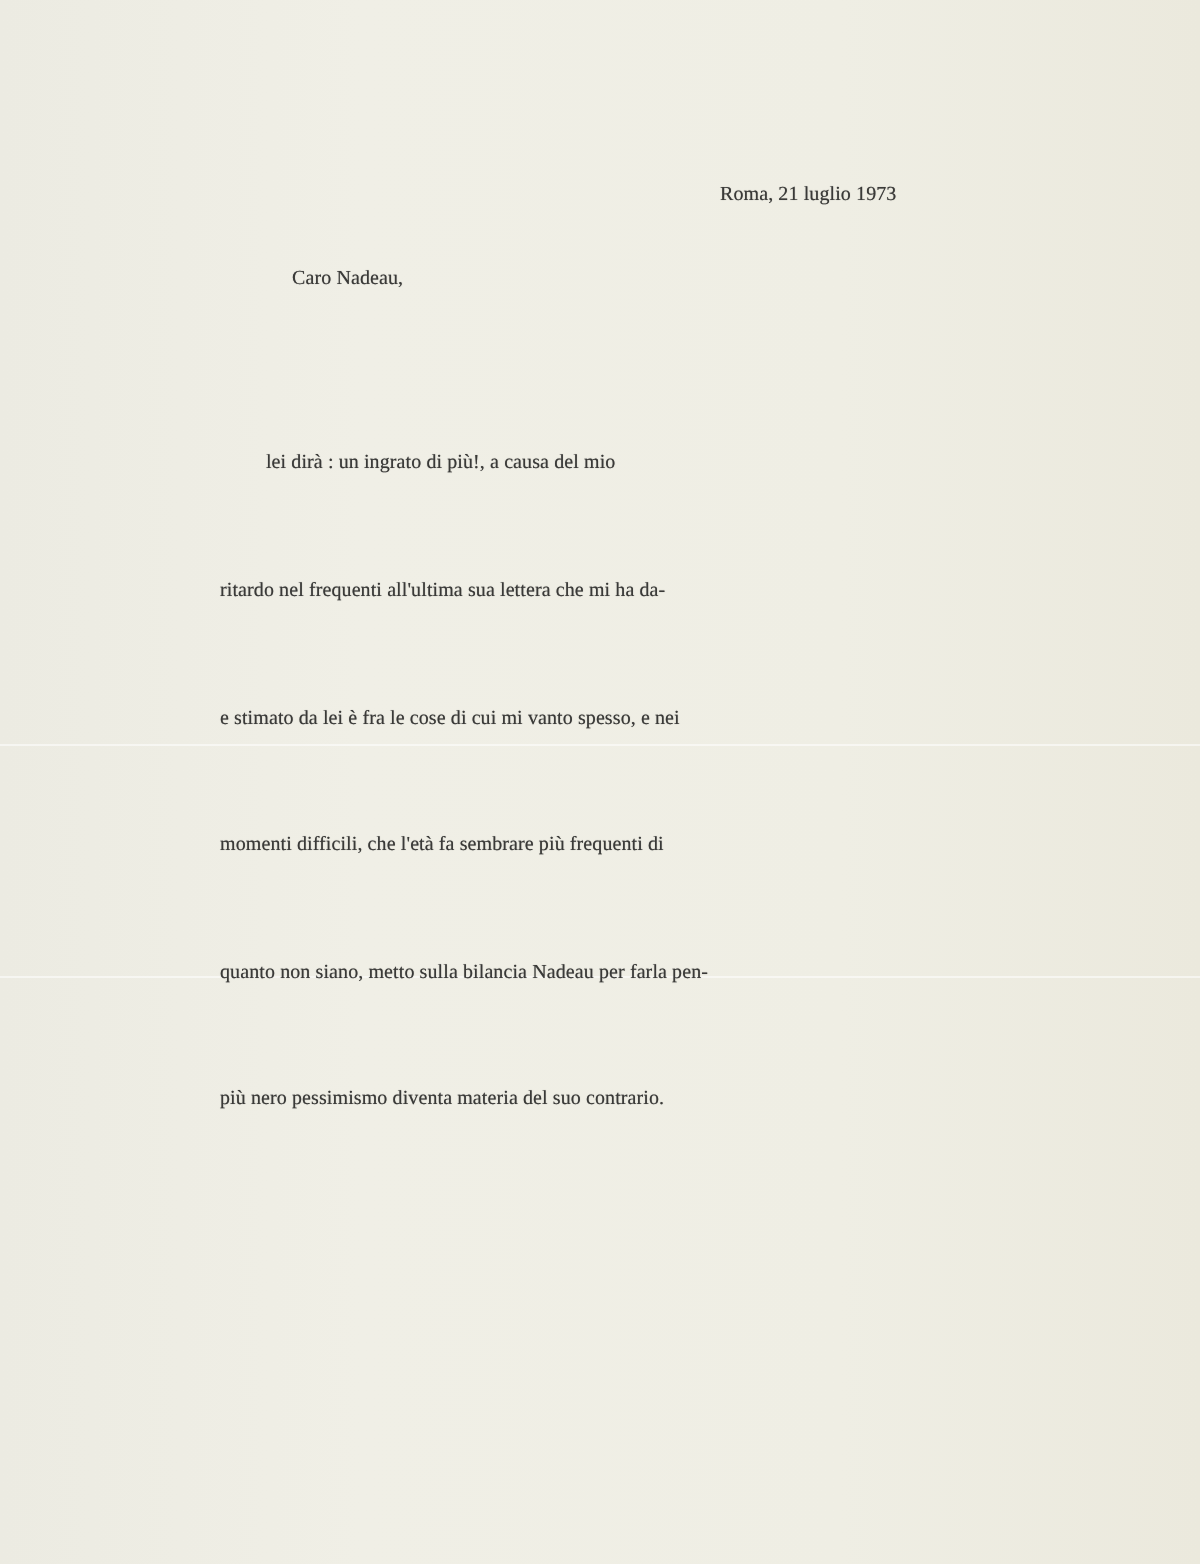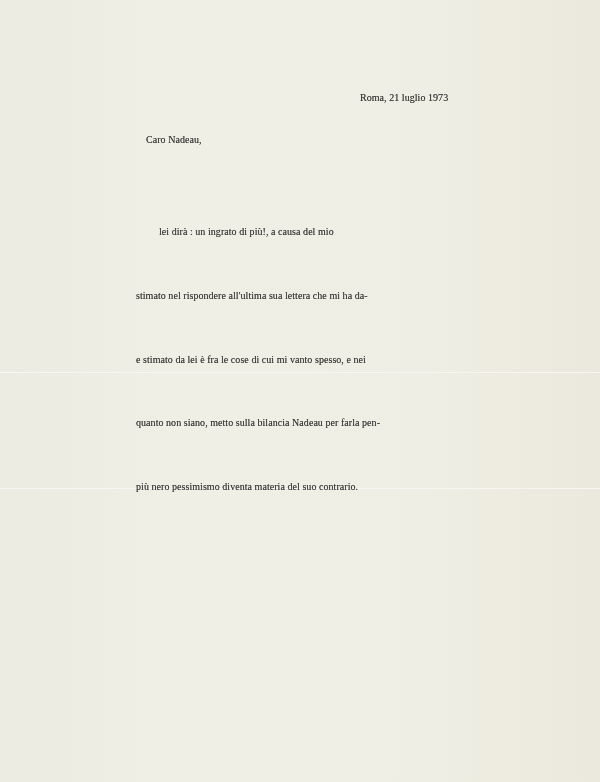--- a/index.html
+++ b/index.html
@@ -49,37 +49,37 @@
       margin-left: 36px;
     }
     .body-text {
       left: 110px;
       top: 179px;
       line-height: 21.2px;
     }
     .line {
       display: block;
       height: 21.2px;
-      margin-left: 26px;
     }
   </style>
 </head>
 <body>
 
 <div class="page">
   <div class="fold" style="top:372px"></div>
   <div class="fold" style="top:488px"></div>
 
   <div class="typed dateline">Roma, 21 luglio 1973</div>
   <div class="typed salutation">Caro Nadeau,</div>
 
   <div class="typed body-text">
     <span class="line">         lei dirà : un ingrato di più!, a causa del mio</span>
-    <span class="line">stimato nel rispondere all'ultima sua lettera che mi ha da-</span>
+    <span class="line">ritardo nel frequenti all'ultima sua lettera che mi ha da-</span>
     <span class="line">e stimato da lei è fra le cose di cui mi vanto spesso, e nei</span>
+    <span class="line">momenti difficili, che l'età fa sembrare più frequenti di</span>
     <span class="line">quanto non siano, metto sulla bilancia Nadeau per farla pen-</span>
     <span class="line">più nero pessimismo diventa materia del suo contrario.</span>
     
     
     
     
     
     
     
     

